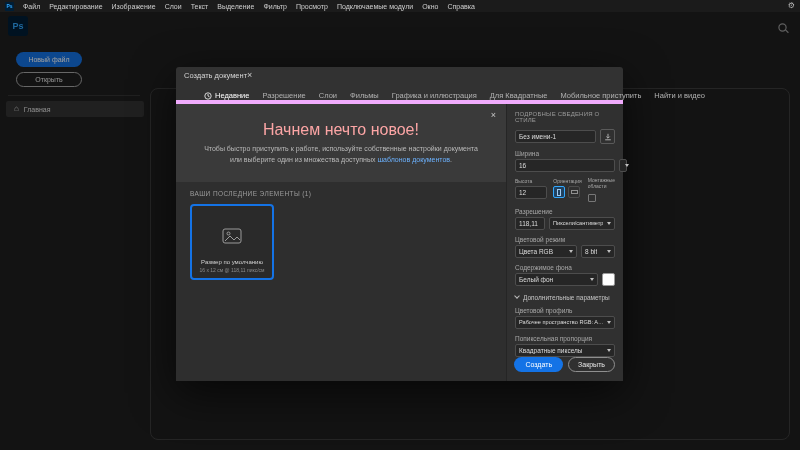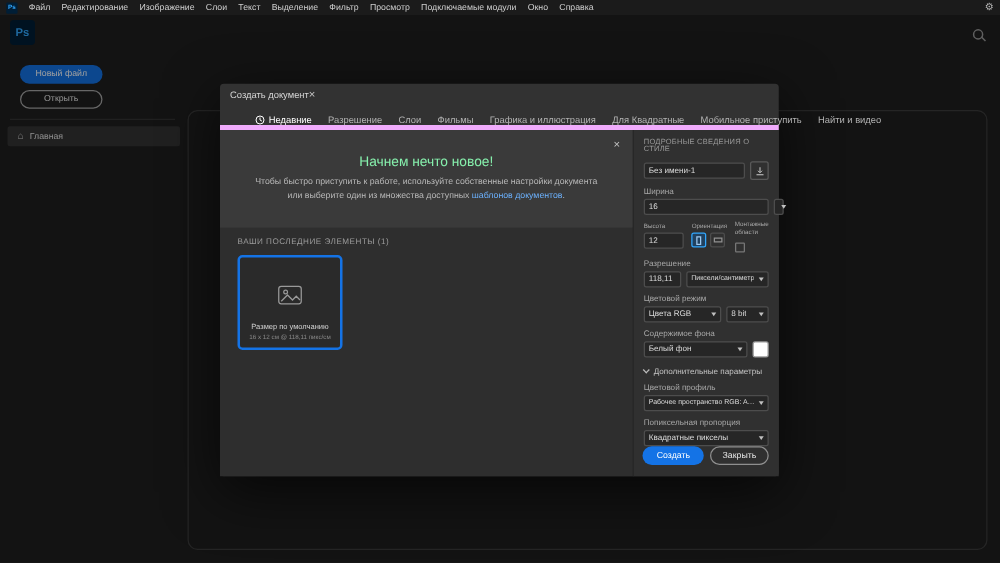--- a/index.html
+++ b/index.html
@@ -48,21 +48,21 @@
   .tabs{height:20px;flex:none;display:flex;align-items:flex-end;gap:13px;padding:0 28px;font-size:7.5px;
     color:#b3b3b3;border-bottom:4px solid #f0abfc}
   .tab{white-space:nowrap;cursor:default;display:flex;align-items:center;gap:3px}
   .tab.active{color:#fff}
 
   .dlg-body{flex:1;display:flex;min-height:0}
   .dlg-left{width:330px;flex:none;display:flex;flex-direction:column;min-width:0}
 
   .hero{height:78px;flex:none;background:#3a3a3a;position:relative;display:flex;flex-direction:column;
     align-items:center;justify-content:center;text-align:center;padding:0 26px}
-  .hero-title{font-size:11px;color:#86efac;margin-bottom:5px}
+  .hero-title{font-size:16px;color:#fca5a5;margin-bottom:5px}
   .hero-sub{font-size:7px;color:#b9b9b9;line-height:1.55}
   .hero-link{color:#6cb2ff;cursor:default}
   .hero-close{position:absolute;top:7px;right:10px}
 
   .recent{flex:1;background:#2e2e2e;padding:8px 14px;min-height:0}
   .recent-heading{font-size:6.5px;color:#9c9c9c;letter-spacing:.4px}
   .card{margin-top:7px;width:84px;height:76px;border:2px solid #1473e6;border-radius:4px;background:#2a2a2a;
     display:flex;flex-direction:column;align-items:center;text-align:center;padding:6px 3px 5px;cursor:default}
   .card-pic{flex:1;display:flex;align-items:center;justify-content:center}
   .card-title{font-size:6px;color:#d2d2d2}

